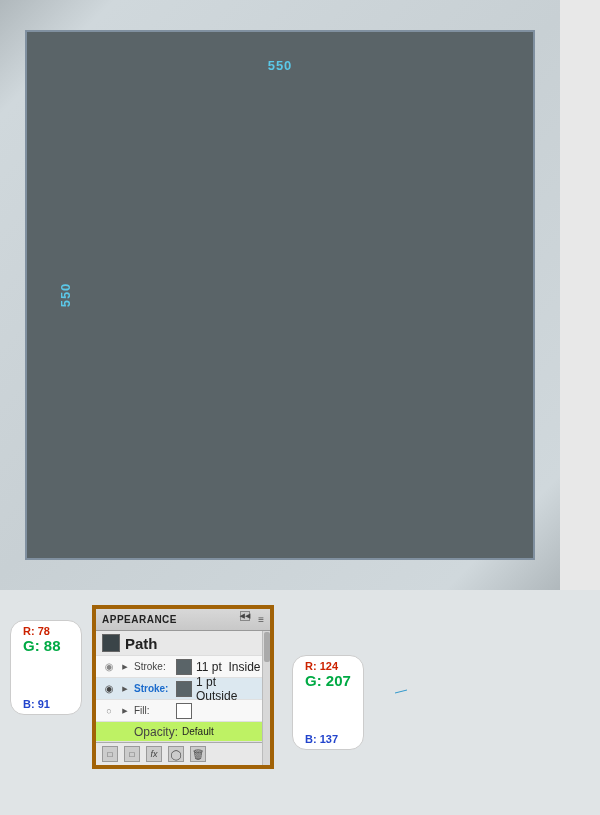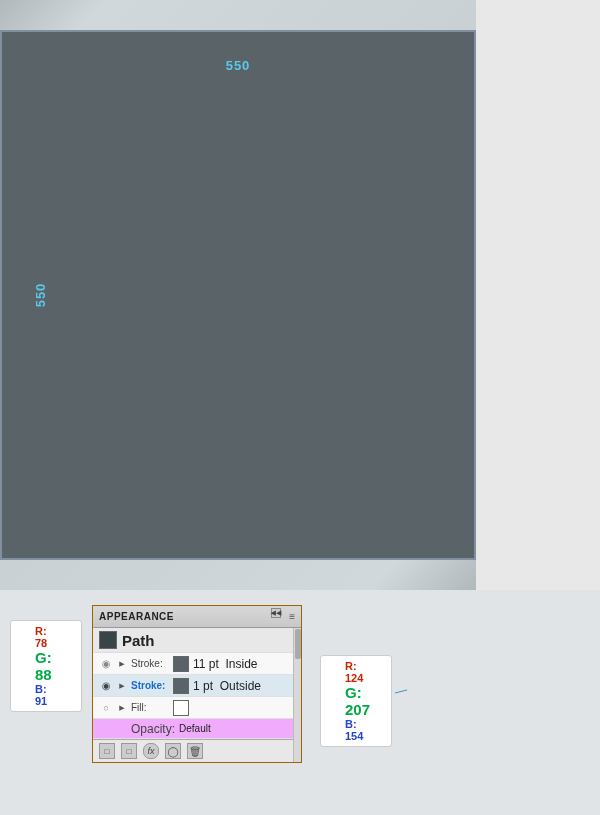--- a/index.html
+++ b/index.html
@@ -6,26 +6,26 @@
     body {
       width: 600px;
       height: 815px;
       background: #e8e8e8;
       font-family: Arial, sans-serif;
       overflow: hidden;
     }
 
     
     .canvas-area {
-      width: 476px;
+      width: 560px;
       height: 590px;
       background: linear-gradient(135deg, #b0b8bc 0%, #d0d8dc 10%, #c8d0d4 50%, #d0d8dc 90%, #b0b8bc 100%);
       display: flex;
       align-items: center;
-      justify-content: flex-start;
+      justify-content: center;
       position: relative;
     }
 
     .canvas-inner {
       width: 510px;
       height: 530px;
       background: #5a6468;
       position: relative;
       box-shadow: inset 0 0 0 2px #8090a0;
     }
@@ -68,34 +68,34 @@
     .color-swatches-left {
       display: flex;
       flex-direction: column;
       gap: 6px;
       margin-top: 20px;
     }
 
     .color-box {
       background: white;
       border: 1px solid #ccc;
-      border-radius: 3px;
-      padding: 4px 24px;
+      border-radius: 14px;
+      padding: 4px 12px;
       width: 72px;
     }
 
     .color-box .r { color: #cc2200; font-size: 11px; font-weight: bold; }
     .color-box .g { color: #00aa44; font-size: 15px; font-weight: bold; }
-    .color-box .b { color: #2244cc; font-size: 11px; font-weight: bold; }
+    .color-box .b { color: #2244cc; font-size: 11px; font-weight: bold; margin-top: 44px; }
 
     
     .appearance-panel {
-      width: 210px;
-      background: #f0abfc;
-      border: 1px solid #a16207;
+      width: 182px;
+      background: #bef264;
+      border: 4px solid #a16207;
       margin-top: 5px;
       position: relative;
     }
 
     .panel-header {
       background: linear-gradient(to bottom, #d8d8d8, #c8c8c8);
       border-bottom: 1px solid #999;
       padding: 3px 6px;
       display: flex;
       align-items: center;
@@ -330,27 +330,27 @@
       <span class="row-value" style="font-size:10px;color:#222;">Default</span>
     </div>
 
     <div class="panel-scrollbar">
       <div class="scrollbar-thumb"></div>
     </div>
 
     <div class="panel-toolbar">
       <div class="toolbar-icon" style="font-size:8px;">□</div>
       <div class="toolbar-icon" style="font-size:8px;">□</div>
-      <div class="toolbar-icon" style="font-size:9px;font-style:italic;border-radius:7px;">fx</div>
+      <div class="toolbar-icon" style="font-size:9px;font-style:italic;">fx</div>
       <div class="toolbar-icon" style="font-size:10px;">◯</div>
       <div class="toolbar-icon" style="font-size:10px;">🗑</div>
     </div>
   </div>
 
   <div class="color-swatches-right">
     <div class="color-box">
       <div class="r">R: 124</div>
       <div class="g">G: 207</div>
-      <div class="b">B: 154</div>
+      <div class="b">B: 137</div>
     </div>
   </div>
 
 </div>
 
 </body></html>

